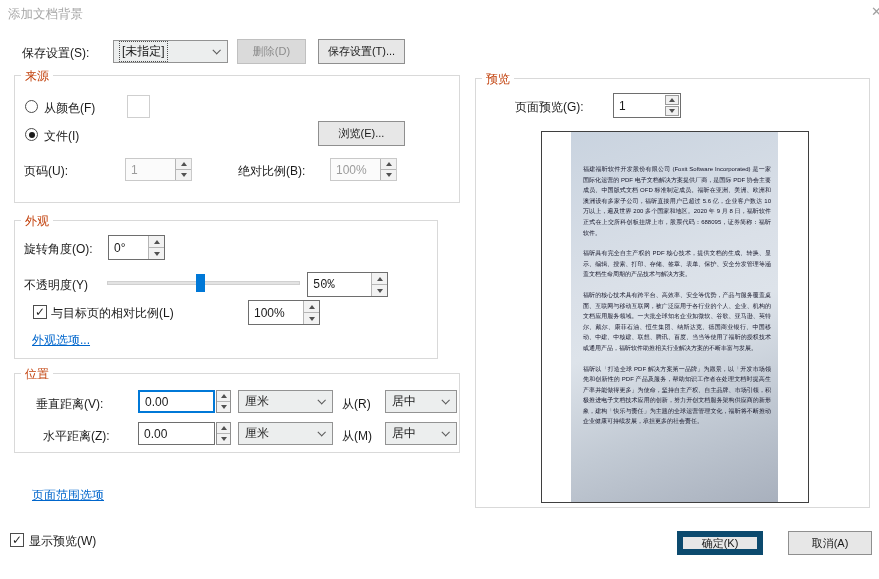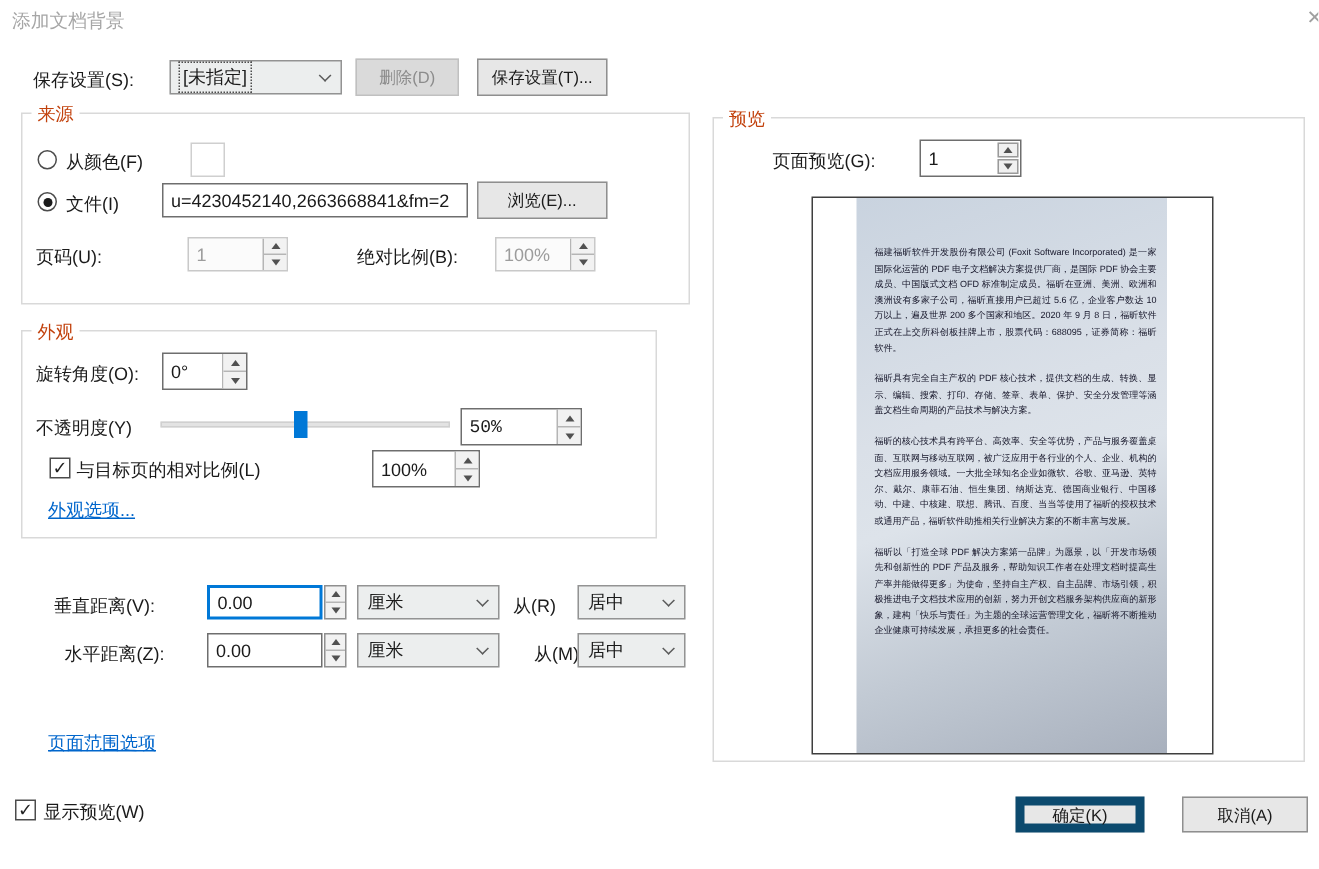--- a/index.html
+++ b/index.html
@@ -121,21 +121,20 @@
 
   <div class="groupbox" style="left:14px; top:75px; width:446px; height:128px;">
     <span class="gb-title">来源</span>
   </div>
   <span class="radio" style="left:25px; top:100px;"></span>
   <div class="abs label" style="left:44px; top:100px;">从颜色(F)</div>
   <div class="swatch" style="left:127px; top:95px; width:23px; height:23px;"></div>
 
   <span class="radio checked" style="left:25px; top:128px;"></span>
   <div class="abs label" style="left:44px; top:128px;">文件(I)</div>
-  <div class="textbox" style="left:108px; top:122px; width:204px; height:23px;">u=4230452140,2663668841&amp;fm=2</div>
   <div class="btn" style="left:318px; top:121px; width:87px; height:25px;">浏览(E)...</div>
 
   <div class="abs label" style="left:24px; top:163px;">页码(U):</div>
   <div class="textbox disabled spinbox" style="left:125px; top:158px; width:67px; height:23px;">
     <span>1</span>
     <span class="spin">
         <span class="cell">
           <span class="tri-up"></span>
         </span>
         <span class="cell">
@@ -196,20 +195,23 @@
           <span class="tri-up"></span>
         </span>
         <span class="cell">
           <span class="tri-down"></span>
         </span>
       </span>
   </div>
 
   <div class="link" style="left:32px; top:332px;">外观选项...</div>
 
+  <div class="groupbox" style="left:14px; top:373px; width:446px; height:80px;">
+    <span class="gb-title">位置</span>
+  </div>
   <div class="abs label" style="left:36px; top:396px;">垂直距离(V):</div>
   <div class="textbox focused" style="left:138px; top:390px; width:77px; height:23px;">0.00</div>
   <div class="updown" style="left:216px; top:390px; height:23px;">
     <span class="cell">
         <span class="tri-up"></span>
       </span>
       <span class="cell">
         <span class="tri-down"></span>
       </span>
   </div>
@@ -230,21 +232,21 @@
         <span class="tri-up"></span>
       </span>
       <span class="cell">
         <span class="tri-down"></span>
       </span>
   </div>
   <div class="combo" style="left:238px; top:422px; width:95px; height:23px;">
     <span>厘米</span>
     <span class="chev"></span>
   </div>
-  <div class="abs label" style="left:356px; top:428px;">从(M)</div>
+  <div class="abs label" style="left:342px; top:428px;">从(M)</div>
   <div class="combo" style="left:385px; top:422px; width:72px; height:23px;">
     <span>居中</span>
     <span class="chev"></span>
   </div>
 
   <div class="link" style="left:32px; top:487px;">页面范围选项</div>
 
   <span class="checkbox" style="left:10px; top:533px;">✓</span>
   <div class="abs label" style="left:29px; top:533px;">显示预览(W)</div>
 

